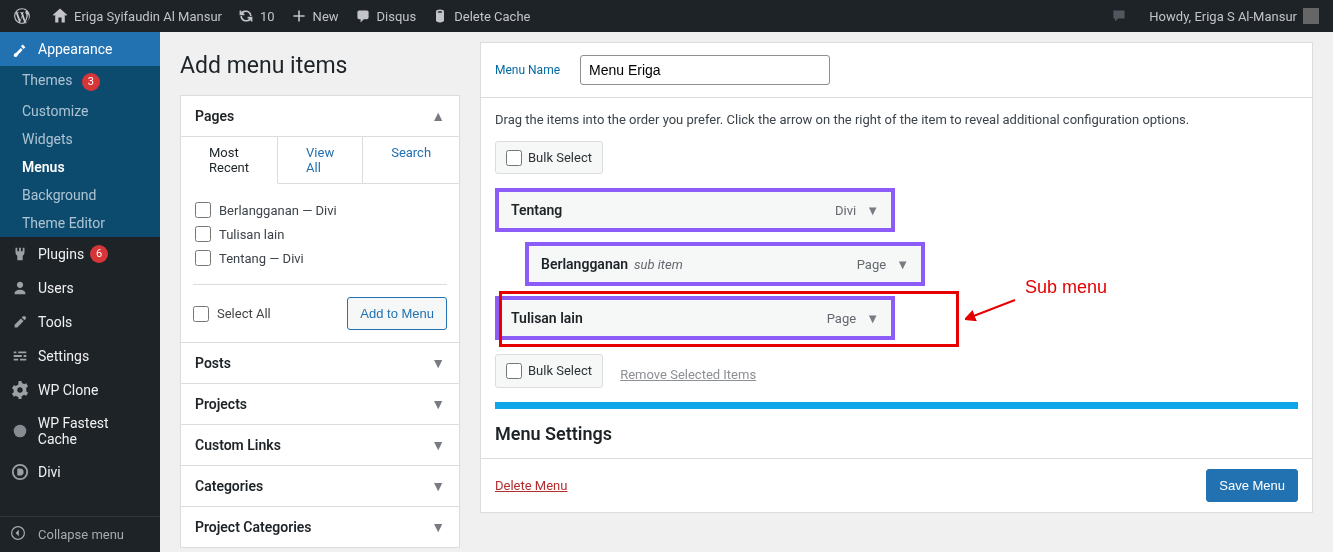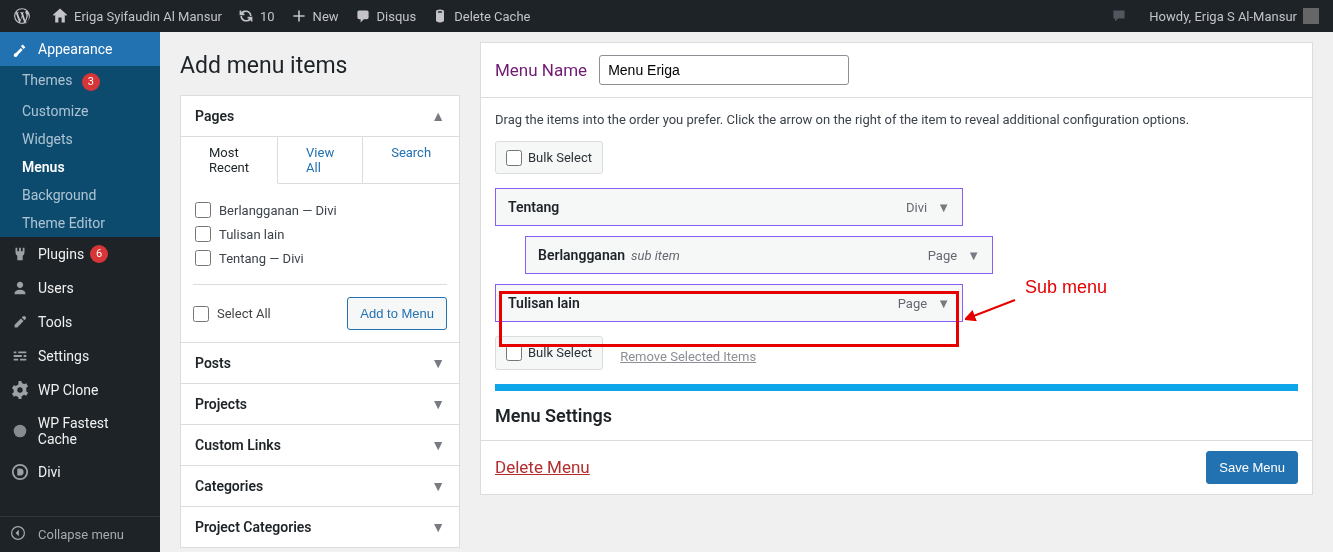--- a/index.html
+++ b/index.html
@@ -107,49 +107,49 @@
   background: #2271b1; border-color: #2271b1; color: #fff;
 }
 
 
 .menu-edit {
   background: #fff; border: 1px solid #dcdcde;
 }
 .menu-header {
   padding: 12px 14px; display: flex; align-items: center; border-bottom: 1px solid #dcdcde;
 }
-.menu-header label { font-size: 17px; margin-right: 12px; color: #701a75;}
+.menu-header label { font-size: 12px; margin-right: 20px; color: #0369a1;}
 .menu-header input[type=text] {
   padding: 3px 8px; font-size: 14px; border: 1px solid #8c8f94; border-radius: 3px; width: 250px;
   height: 30px;
 }
 .menu-body { padding: 14px; }
 .help-text { font-size: 13px; color: #3c434a; margin-bottom: 14px; }
 .bulk-row { margin-bottom: 14px; }
 .bulk-row .button { background: #f6f7f7; border-color: #dcdcde; color: #2c3338; display: inline-flex; align-items: center; padding: 4px 10px;}
 .bulk-row .button input { margin-right: 6px; width: 16px; height: 16px;}
 .bulk-row .removelink { margin-left: 14px; color: #8c8f94; text-decoration: underline; font-size: 13px;}
 .menu-items-area { margin-bottom: 14px; }
 .menu-item {
-  background: #f6f7f7; border: 1px solid #8b5cf6; width: 468px; margin-bottom: 10px;
+  background: #f6f7f7; border: 4px solid #8b5cf6; width: 400px; margin-bottom: 10px;
 }
 .menu-item.ind { margin-left: 30px; }
 .menu-item-bar {
   display: flex; align-items: center; padding: 10px 12px; cursor: move;
 }
 .menu-item-title { font-size: 14px; font-weight: 600; color: #1d2327; }
 .menu-item-subtitle { font-size: 13px; color: #646970; font-style: italic; font-weight: 400; margin-left: 6px;}
 .menu-item-type { margin-left: auto; font-size: 13px; color: #646970; margin-right: 10px;}
 .menu-item-arrow { color: #787c82; cursor: pointer; }
 .settings-head { font-size: 18px; font-weight: 600; color: #1d2327; margin-top: 14px; border-top: 7px solid #0ea5e9; padding-top: 14px;}
 .menu-footer {
   display: flex; align-items: center; justify-content: space-between;
   padding: 10px 14px; border-top: 1px solid #dcdcde; background: #fff;
 }
-.delete-link { color: #b32d2e; text-decoration: underline; font-size: 17px; cursor: pointer;}
+.delete-link { color: #b32d2e; text-decoration: underline; font-size: 13px; cursor: pointer;}
 .annotation-box {
   position: absolute; border: 3px solid #e60000; pointer-events: none;
 }
 .annotation-text {
   position: absolute; color: #e60000; font-size: 18px; font-family: Arial;
 }
 .annotation-arrow {
   position: absolute; pointer-events: none;
 }
 </style>

